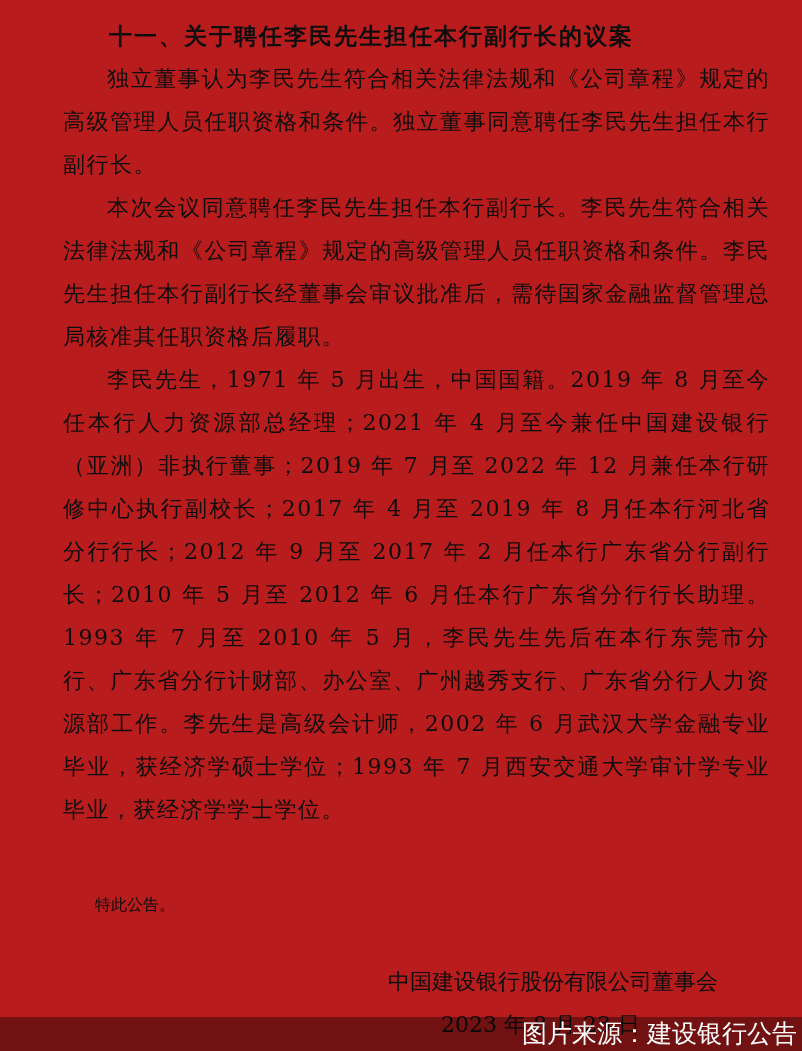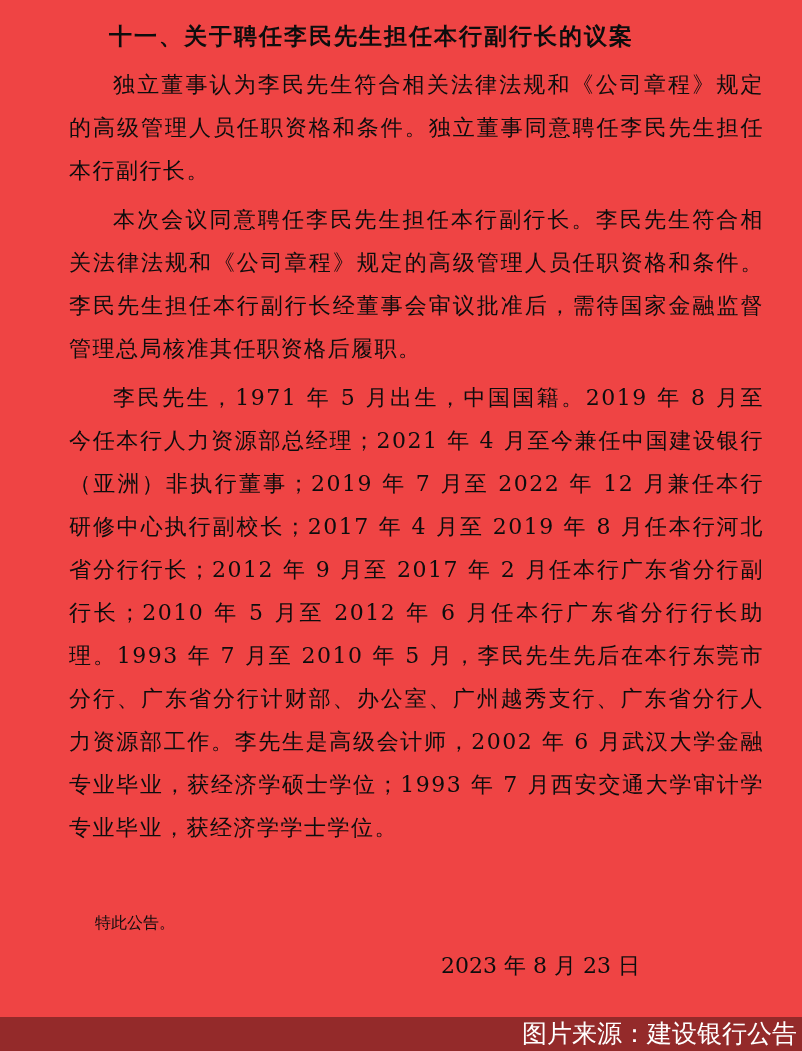--- a/index.html
+++ b/index.html
@@ -5,21 +5,21 @@
   html, body {
     margin: 0;
     padding: 0;
     background: #e8e8e8;
   }
   .page {
     position: relative;
     width: 802px;
     height: 1051px;
     margin: 0 auto;
-    background: #ef4444;
+    background: #b91c1c;
     overflow: hidden;
     font-family: "DejaVu Serif", "Liberation Serif", serif;
     color: #0d0d0d;
   }
   .content {
     position: absolute;
     left: 63px;
     top: 14px;
     width: 707px;
   }
@@ -33,21 +33,21 @@
     white-space: nowrap;
   }
   .doc-line {
     margin: 0;
     font-size: 22px;
     line-height: 43px;
     letter-spacing: 1.5px;
     text-indent: 2em;
   }
   .doc-para {
-    margin: 6px;
+    margin: 0;
     font-size: 22px;
     line-height: 43px;
     letter-spacing: 1.5px;
     text-indent: 2em;
     text-align: justify;
     text-justify: inter-character;
   }
   .doc-closing {
     margin: 52px 0 0 0;
     font-size: 16px;
@@ -92,19 +92,20 @@
 </head>
 <body>
 
 <div class="page">
   <div class="content">
     <h1 class="doc-title">十一、关于聘任李民先生担任本行副行长的议案</h1>
     <p class="doc-para">独立董事认为李民先生符合相关法律法规和《公司章程》规定的高级管理人员任职资格和条件。独立董事同意聘任李民先生担任本行副行长。</p>
     <p class="doc-para">本次会议同意聘任李民先生担任本行副行长。李民先生符合相关法律法规和《公司章程》规定的高级管理人员任职资格和条件。李民先生担任本行副行长经董事会审议批准后，需待国家金融监督管理总局核准其任职资格后履职。</p>
     <p class="doc-para">李民先生，1971 年 5 月出生，中国国籍。2019 年 8 月至今任本行人力资源部总经理；2021 年 4 月至今兼任中国建设银行（亚洲）非执行董事；2019 年 7 月至 2022 年 12 月兼任本行研修中心执行副校长；2017 年 4 月至 2019 年 8 月任本行河北省分行行长；2012 年 9 月至 2017 年 2 月任本行广东省分行副行长；2010 年 5 月至 2012 年 6 月任本行广东省分行行长助理。1993 年 7 月至 2010 年 5 月，李民先生先后在本行东莞市分行、广东省分行计财部、办公室、广州越秀支行、广东省分行人力资源部工作。李先生是高级会计师，2002 年 6 月武汉大学金融专业毕业，获经济学硕士学位；1993 年 7 月西安交通大学审计学专业毕业，获经济学学士学位。</p>
     <p class="doc-closing">特此公告。</p>
+    <p class="doc-signature">中国建设银行股份有限公司董事会</p>
     <p class="doc-date">2023 年 8 月 23 日</p>
   </div>
 
   <div class="watermark-bar">
     <span class="watermark-text">图片来源：建设银行公告</span>
   </div>
 </div>
 
 </body></html>

